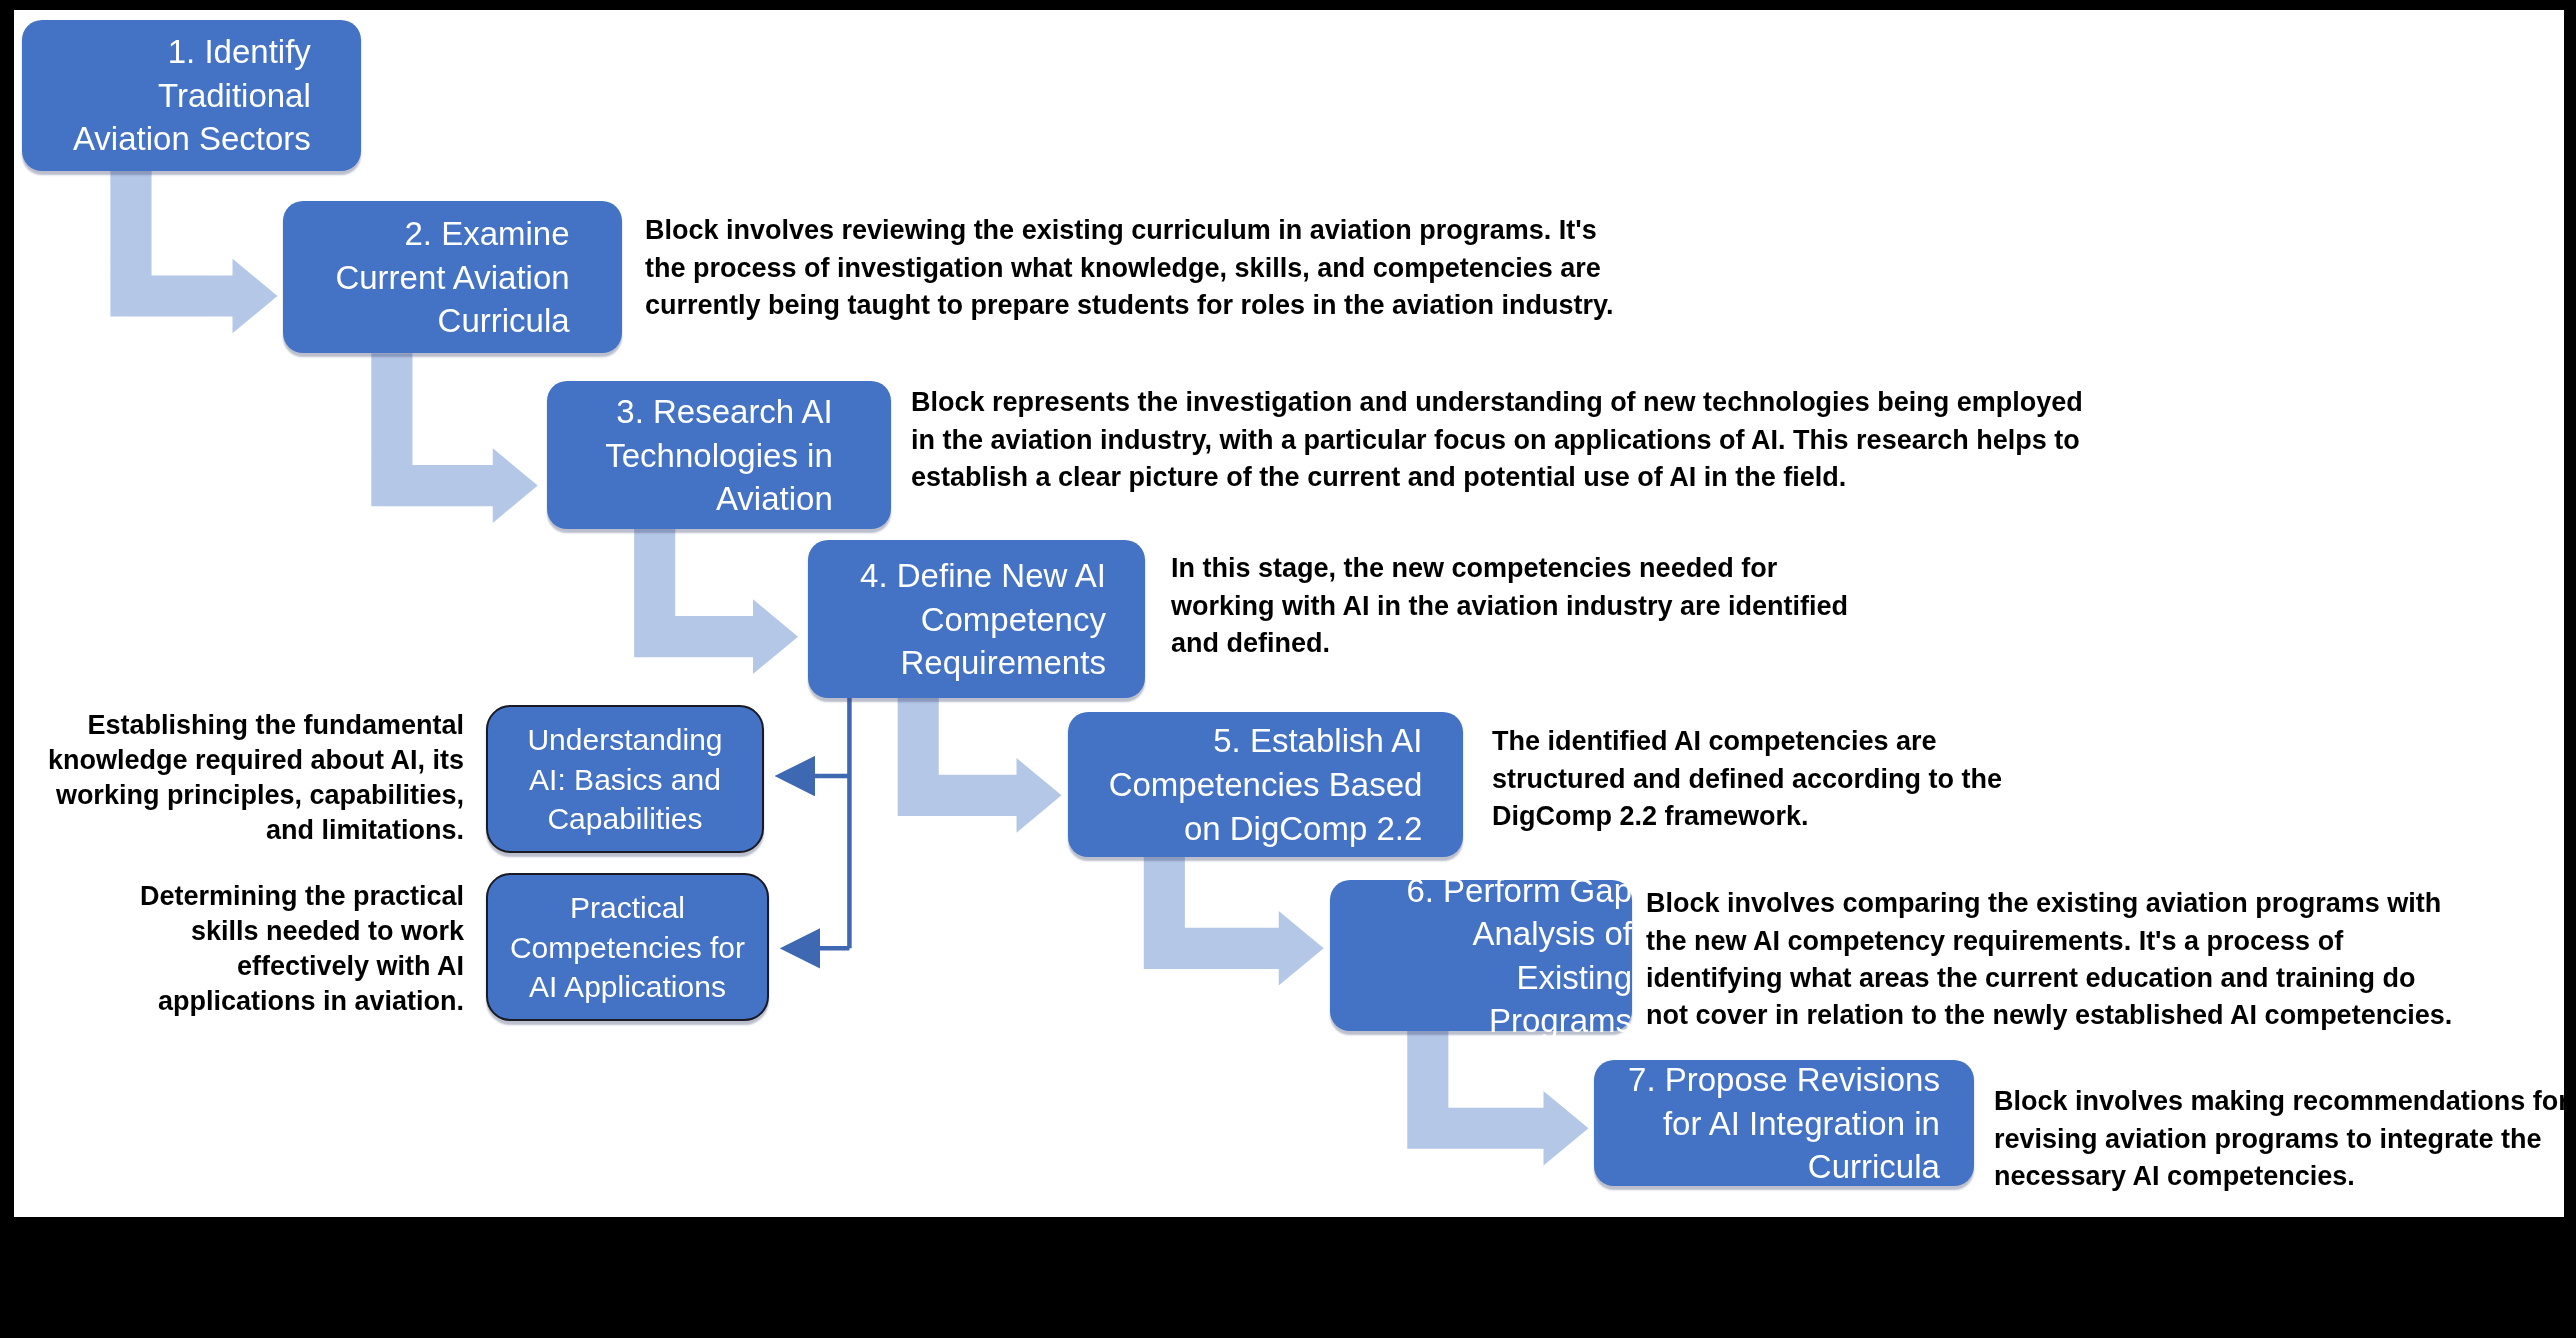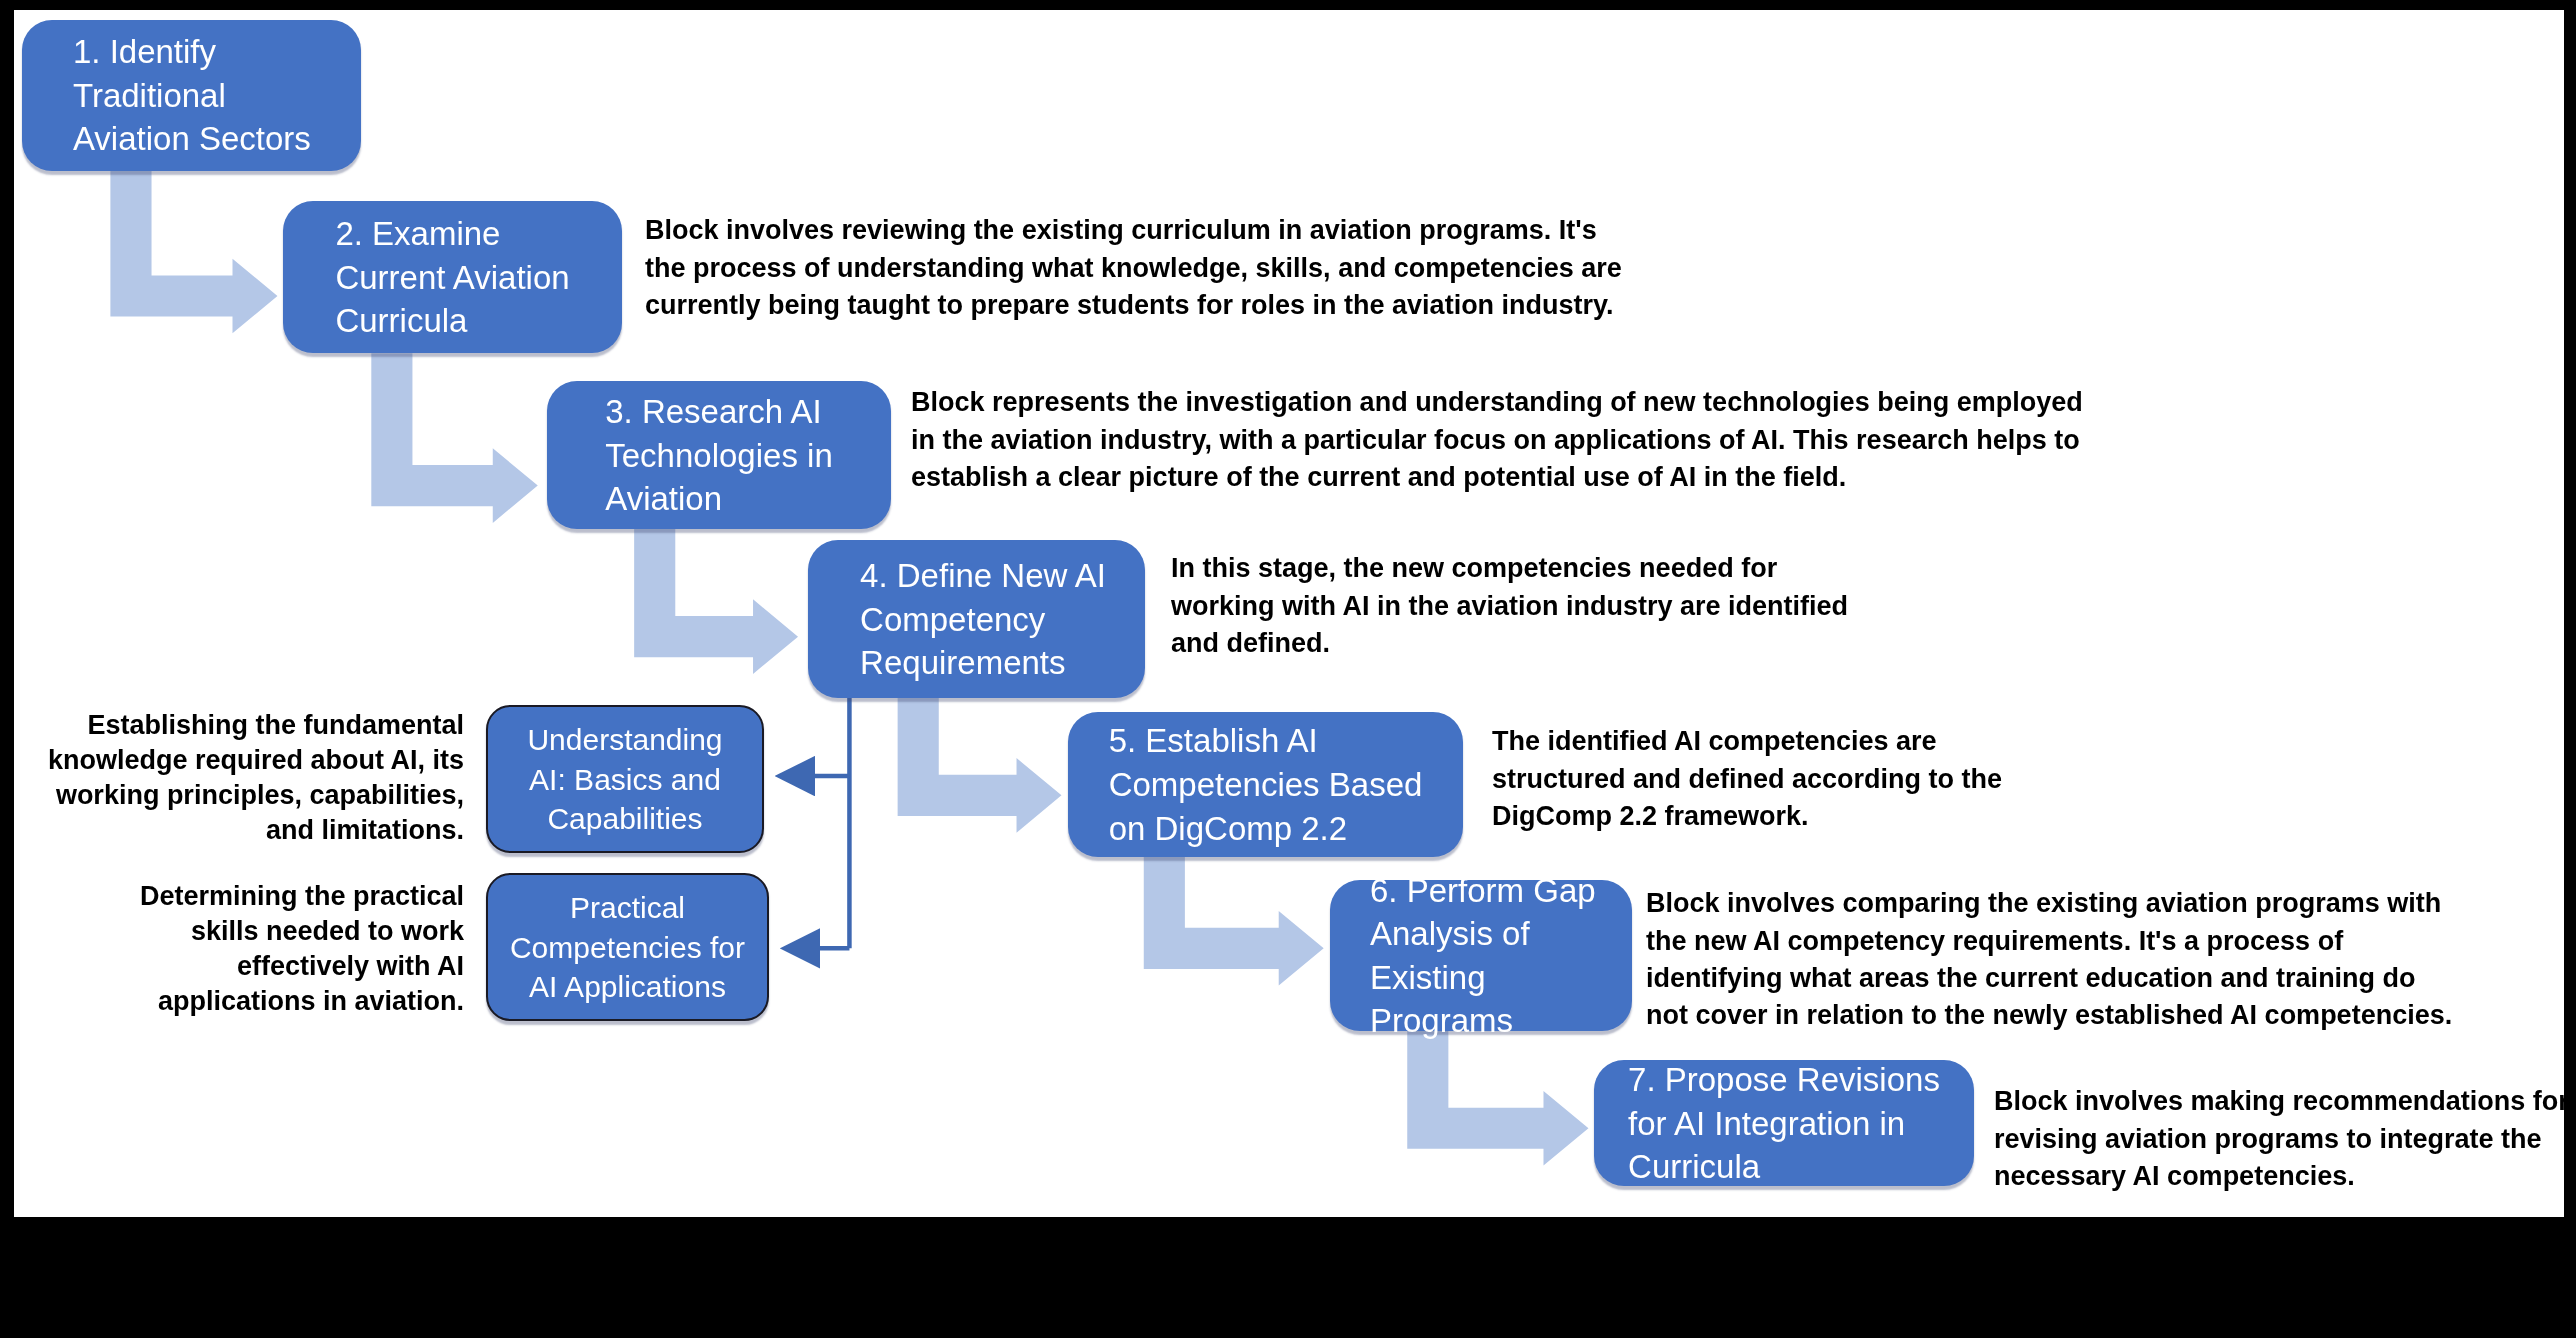--- a/index.html
+++ b/index.html
@@ -28,23 +28,23 @@
     background:var(--canvas-bg);
   }
   .arrow-layer{
     position:absolute; left:0; top:0;
     width:2550px; height:1207px;
   }
   .step-block{
     position:absolute;
     background:var(--block-fill);
     color:var(--block-text);
-    border-radius:30px;
+    border-radius:20px;
     display:flex; align-items:center; justify-content:center;
-    text-align:left;
+    text-align:right;
     font-size:33px; line-height:1.32; font-weight:400;
     white-space:pre-line;
     box-shadow:0 3.2px 1.9px rgba(60,70,110,.35);
   }
   .side-block{
     position:absolute;
     background:var(--side-block-fill);
     color:var(--block-text);
     border:2.6px solid var(--side-block-border);
     border-radius:24.4px;
@@ -108,21 +108,21 @@
 Competencies Based
 on DigComp 2.2</div>
   <div class="step-block" style="left:1316px; top:870px; width:302px; height:151px;padding-left:40px;">6. Perform Gap
 Analysis of Existing
 Programs</div>
   <div class="step-block" style="left:1580px; top:1050px; width:380px; height:126px;">7. Propose Revisions
 for AI Integration in
 Curricula</div>
 
   <div class="desc" style="left:631px; top:202px; width:1054px;">Block involves reviewing the existing curriculum in aviation programs. It's
-the process of understanding what knowledge, skills, and competencies are
+the process of investigation what knowledge, skills, and competencies are
 currently being taught to prepare students for roles in the aviation industry.</div>
   <div class="desc" style="left:897px; top:374px; width:1221px;">Block represents the investigation and understanding of new technologies being employed
 in the aviation industry, with a particular focus on applications of AI. This research helps to
 establish a clear picture of the current and potential use of AI in the field.</div>
   <div class="desc" style="left:1157px; top:540px; width:739px;">In this stage, the new competencies needed for
 working with AI in the aviation industry are identified
 and defined.</div>
   <div class="desc" style="left:1478px; top:713px; width:611px;">The identified AI competencies are
 structured and defined according to the
 DigComp 2.2 framework.</div>

